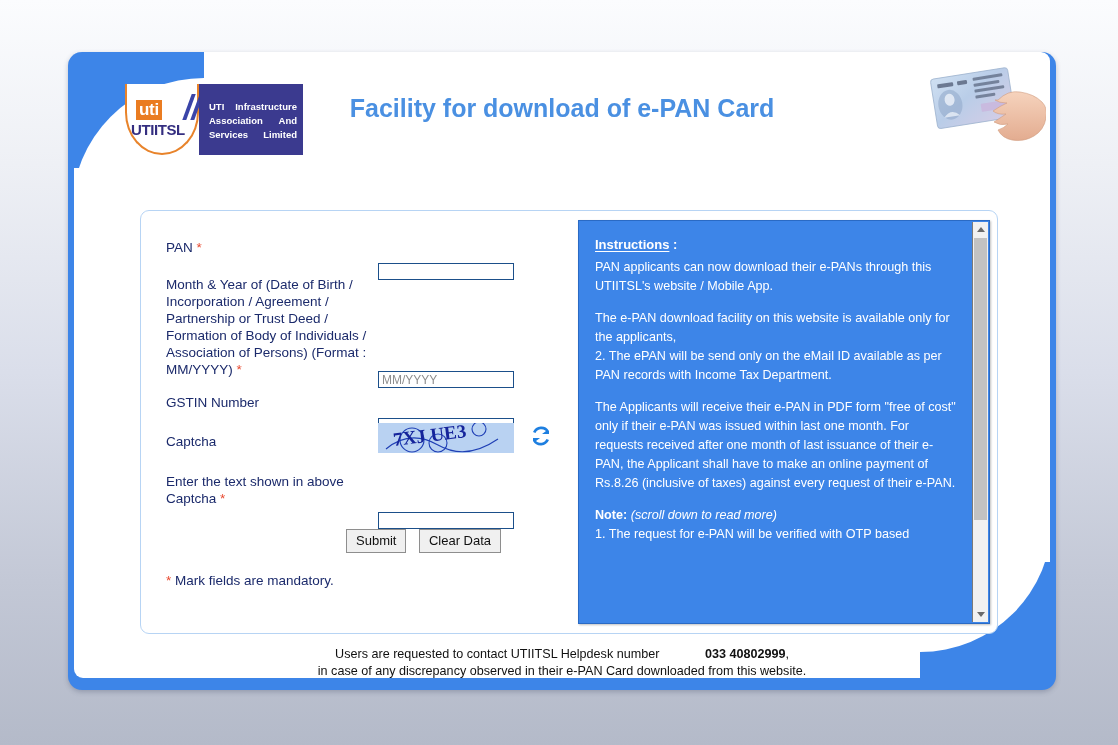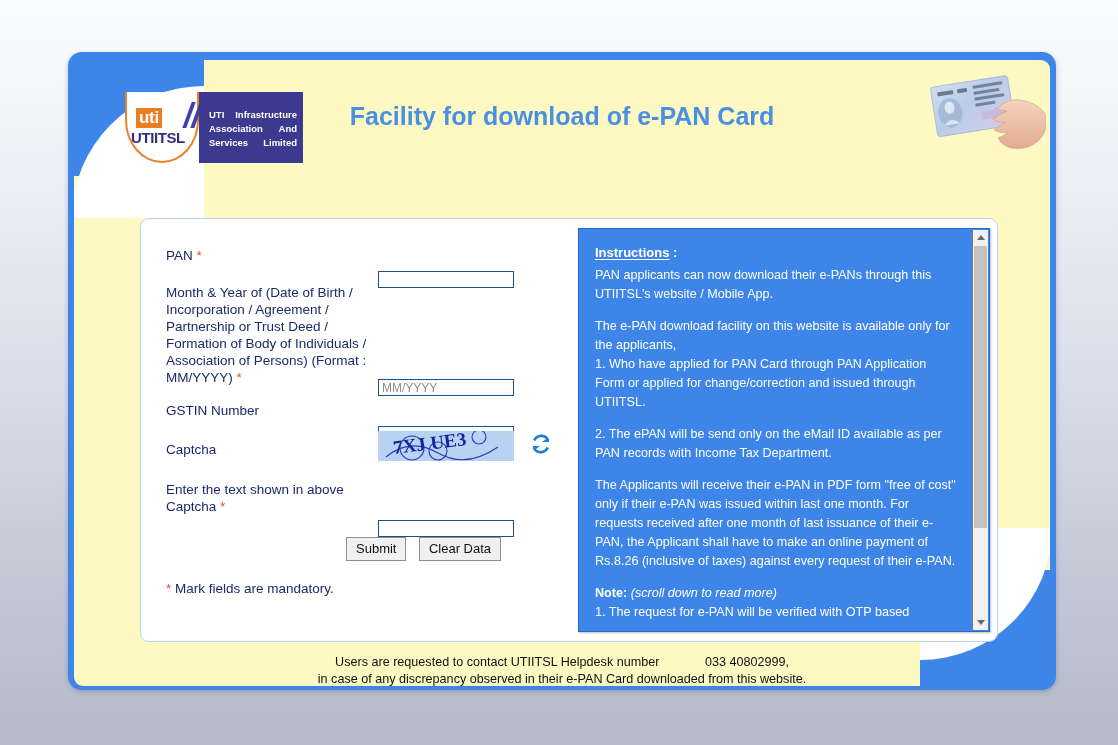--- a/index.html
+++ b/index.html
@@ -23,24 +23,24 @@
     height: 638px;
     background: #3d85e8;
     border-radius: 14px;
     box-shadow: 0 2px 5px rgba(60,70,100,0.30);
     overflow: hidden;
   }
   
   .white-sheet {
     position: absolute;
     left: 6px;
-    top: 8px;
+    top: 0;
     width: 976px;
     height: 626px;
-    background: #fef9c3;
+    background: #ffffff;
     border-radius: 0 9px 0 9px;
     overflow: hidden;
   }
   
   .scoop-tl {
     position: absolute;
     left: -2px;
     top: -2px;
     width: 132px;
     height: 118px;
@@ -366,21 +366,21 @@
   .footer {
     position: absolute;
     left: 0;
     top: 594px;
     width: 976px;
     text-align: center;
     color: #111111;
     font-size: 12.6px;
     line-height: 17px;
   }
-  .footer b { font-weight: normal; margin-left: 42px; }
+  .footer b { font-weight: bold; margin-left: 42px; }
 </style>
 </head>
 <body>
 
 <div class="page-card">
   <div class="white-sheet">
 
     <div class="scoop-tl"></div>
     <div class="scoop-br"></div>
 
@@ -494,21 +494,20 @@
         </div>
 
         <div class="mandatory-note"><span class="req">*</span><span> Mark fields are mandatory.</span></div>
       </div>
 
       <div class="instr-col">
         <div class="instr-inner">
           <div class="instr-title"><u>Instructions</u><span> :</span></div>
           <p class="instr-p">PAN applicants can now download their e-PANs through this UTIITSL's website / Mobile App.</p>
           <p class="instr-p tight">The e-PAN download facility on this website is available only for the applicants,</p>
-          <p class="instr-p">1. Who have applied for PAN Card through PAN Application Form or applied for change/correction and issued through UTIITSL.</p>
           <p class="instr-p">2. The ePAN will be send only on the eMail ID available as per PAN records with Income Tax Department.</p>
           <p class="instr-p">The Applicants will receive their e-PAN in PDF form "free of cost" only if their e-PAN was issued within last one month. For requests received after one month of last issuance of their e-PAN, the Applicant shall have to make an online payment of Rs.8.26 (inclusive of taxes) against every request of their e-PAN.</p>
           <p class="instr-p tight"><span class="nlabel">Note:</span><span class="nitalic"> (scroll down to read more)</span></p>
           <p class="instr-p">1. The request for e-PAN will be verified with OTP based</p>
         </div>
         <div class="sbar">
           <div class="sbtn up">
               <div class="sarrow"></div>
             </div>
           <div class="sthumb"></div>

